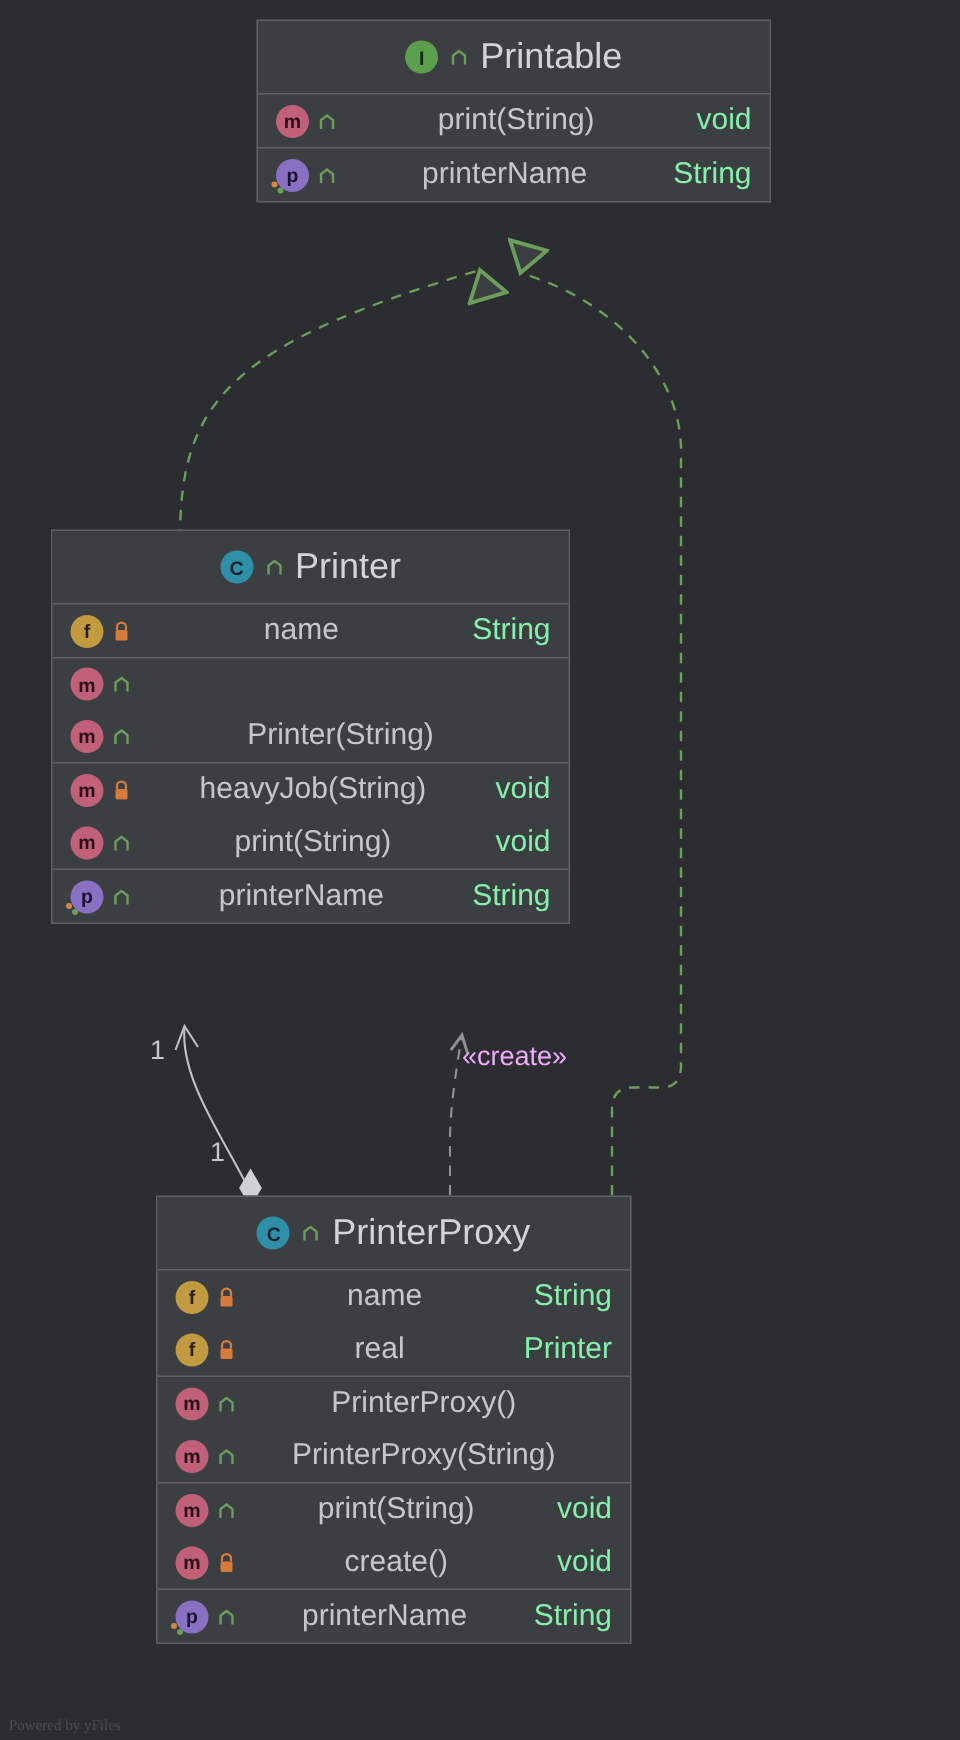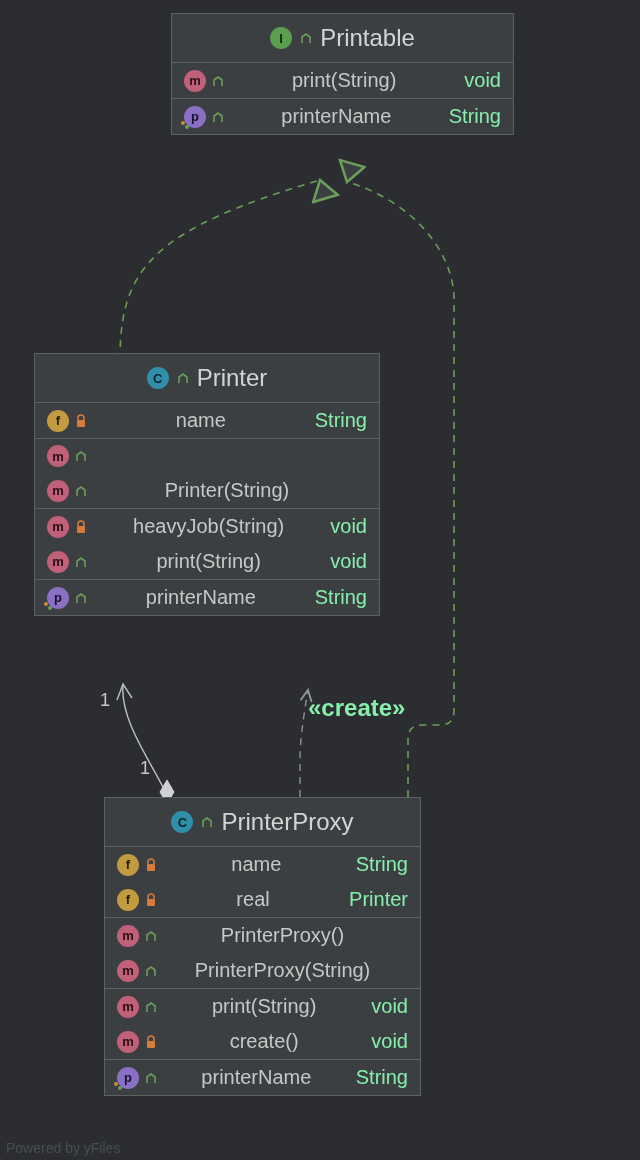--- a/index.html
+++ b/index.html
@@ -89,39 +89,39 @@
     position: relative;
     width: 22px; height:22px;
   }
   .dots svg { position:absolute; left:-2px; bottom:-2px; }
   
   .vis-open { width:12px; height:12px; }
   .vis-lock { width:12px; height:14px; }
   .watermark {
     position:absolute;
     left:6px; bottom:4px;
-    font-size:14px;
+    font-size:10px;
     color:#4a4d50;
+    font-family:Liberation Serif, serif;
   }
   svg.connector {
     position:absolute;
     left:0; top:0;
     width:640px; height:1160px;
     pointer-events:none;
   }
   .mult-label {
     position:absolute;
     font-size:18px;
     color:#c7c7c7;
   }
   .create-label {
     position:absolute;
-    font-size:24px;
-    color:#86efac;
-    font-weight:bold;
+    font-size:18px;
+    color:#f0abfc;
   }
 </style>
 </head>
 <body>
 
 <div class="canvas">
 
   <svg class="connector">
     <defs>
       <marker id="tri-green" markerWidth="18" markerHeight="16" refX="9" refY="2" orient="auto">

